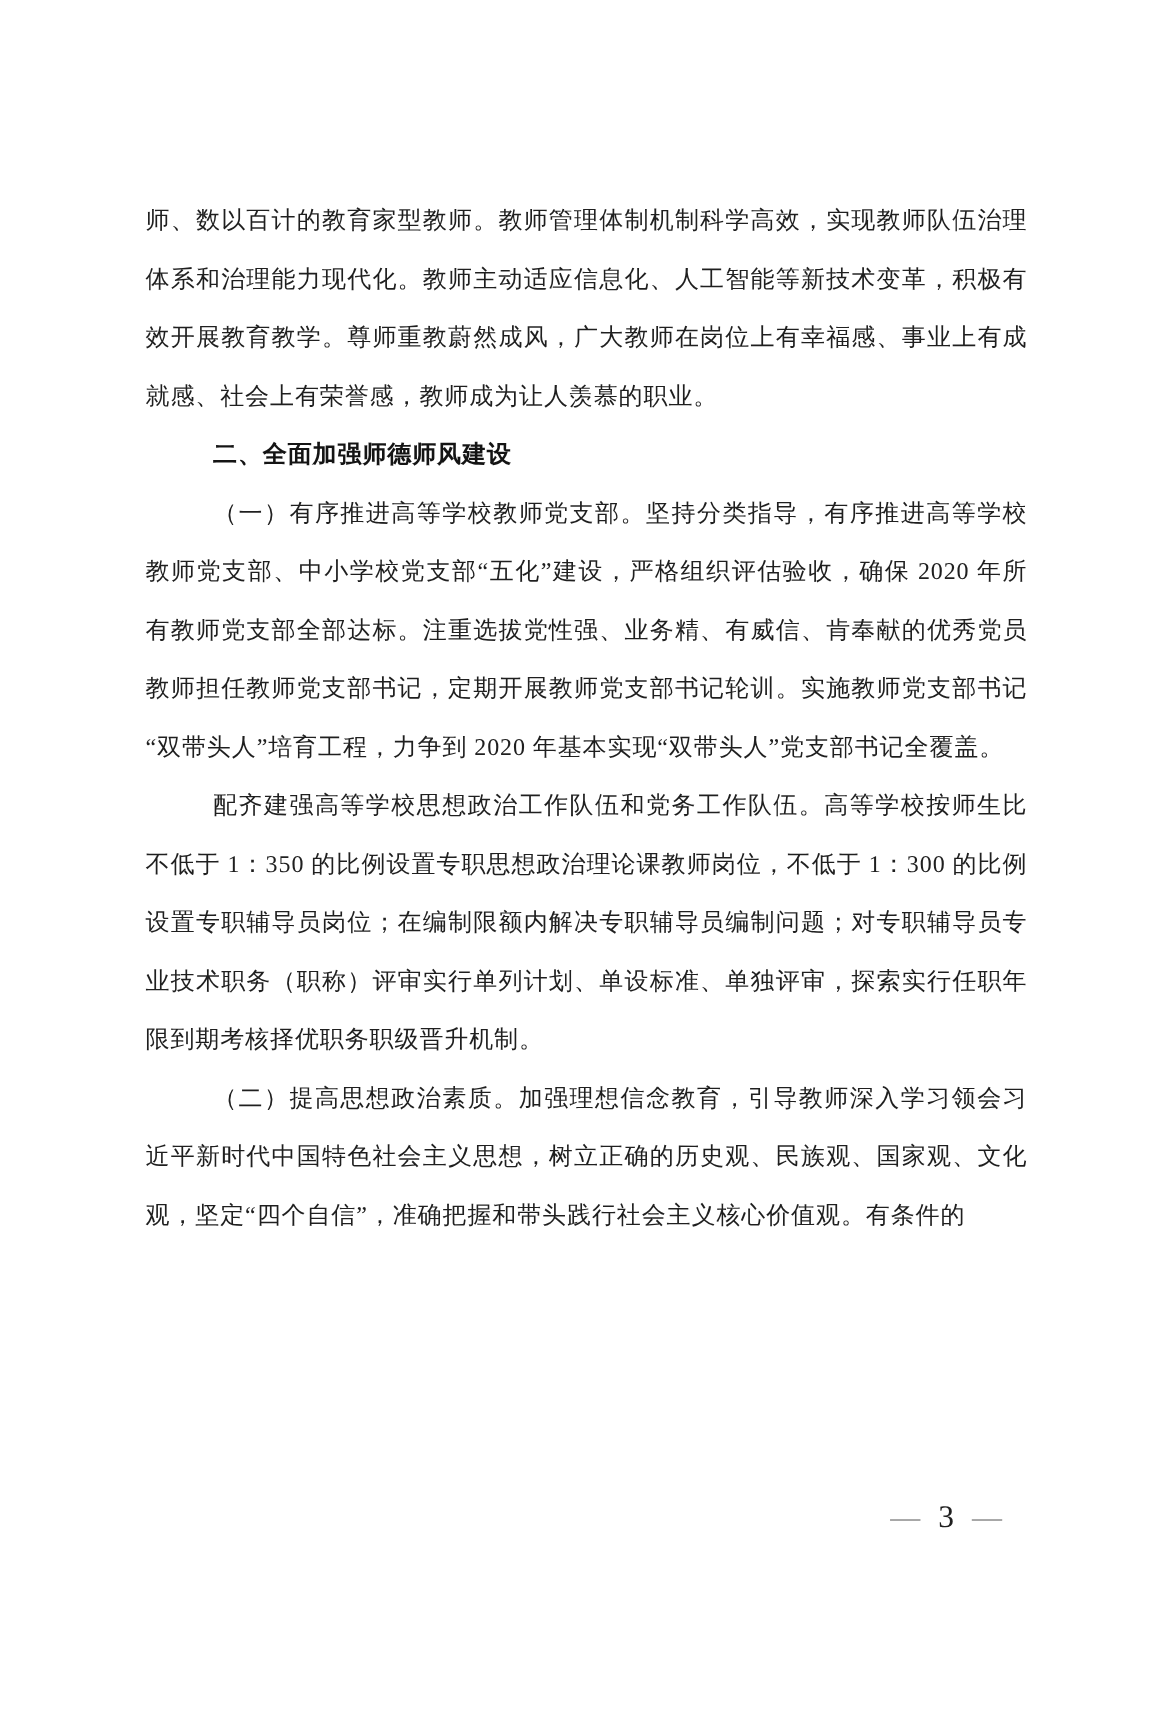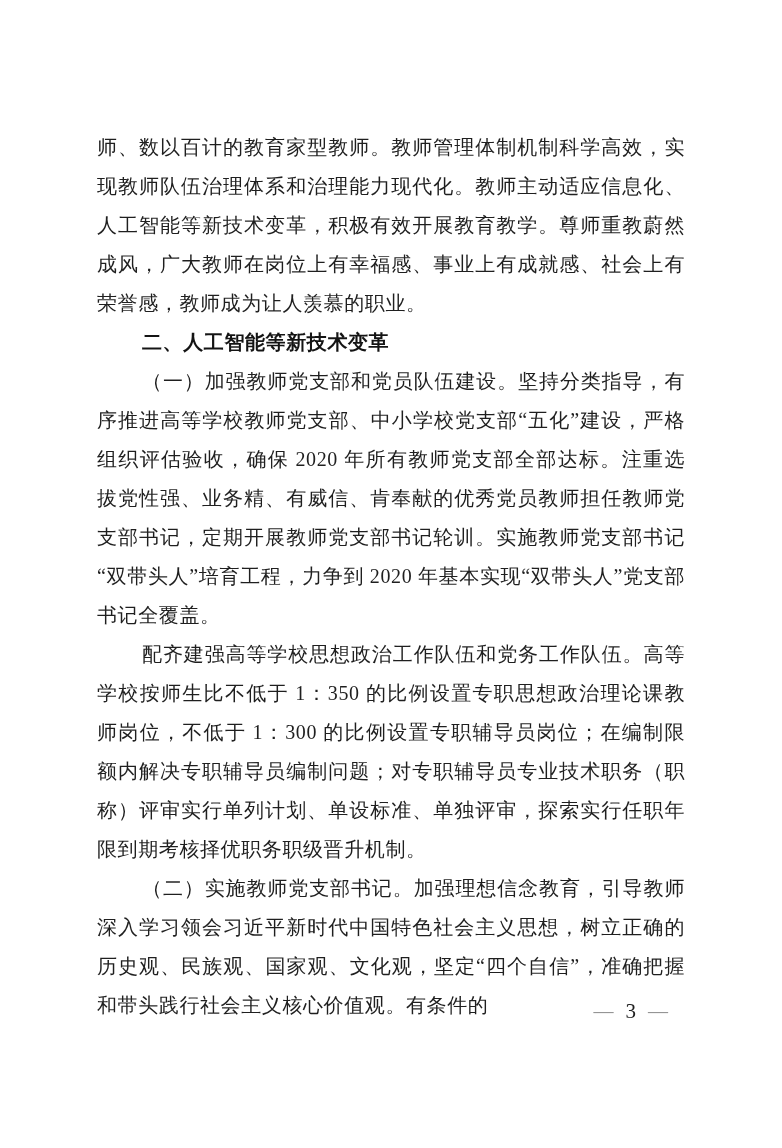--- a/index.html
+++ b/index.html
@@ -17,21 +17,21 @@
     color: #1f1f1f;
   }
   .content {
     position: absolute;
     left: 97px;
     top: 128px;
     width: 588px;
   }
   p.para {
     margin: 0;
-    font-size: 20px;
+    font-size: 16px;
     line-height: 39px;
     text-align: justify;
     text-justify: inter-character;
     letter-spacing: 0.6px;
   }
   p.para.indent {
     text-indent: 45px;
   }
   p.para.heading {
     font-family: "Liberation Sans", "DejaVu Sans", sans-serif;
@@ -58,21 +58,21 @@
   .footer .num {
     margin: 0 12px;
   }
 </style>
 </head>
 <body>
 
 <div class="page">
   <div class="content">
       <p class="para body">师、数以百计的教育家型教师。教师管理体制机制科学高效，实现教师队伍治理体系和治理能力现代化。教师主动适应信息化、人工智能等新技术变革，积极有效开展教育教学。尊师重教蔚然成风，广大教师在岗位上有幸福感、事业上有成就感、社会上有荣誉感，教师成为让人羡慕的职业。</p>
-      <p class="para heading indent">二、人工智能等新技术变革</p>
-      <p class="para body indent"><span class="lead">（一）加强教师党支部和党员队伍建设。</span>坚持分类指导，有序推进高等学校教师党支部、中小学校党支部“五化”建设，严格组织评估验收，确保 2020 年所有教师党支部全部达标。注重选拔党性强、业务精、有威信、肯奉献的优秀党员教师担任教师党支部书记，定期开展教师党支部书记轮训。实施教师党支部书记“双带头人”培育工程，力争到 2020 年基本实现“双带头人”党支部书记全覆盖。</p>
+      <p class="para heading indent">二、全面加强师德师风建设</p>
+      <p class="para body indent"><span class="lead">（一）有序推进高等学校教师党支部。</span>坚持分类指导，有序推进高等学校教师党支部、中小学校党支部“五化”建设，严格组织评估验收，确保 2020 年所有教师党支部全部达标。注重选拔党性强、业务精、有威信、肯奉献的优秀党员教师担任教师党支部书记，定期开展教师党支部书记轮训。实施教师党支部书记“双带头人”培育工程，力争到 2020 年基本实现“双带头人”党支部书记全覆盖。</p>
       <p class="para body indent">配齐建强高等学校思想政治工作队伍和党务工作队伍。高等学校按师生比不低于 1：350 的比例设置专职思想政治理论课教师岗位，不低于 1：300 的比例设置专职辅导员岗位；在编制限额内解决专职辅导员编制问题；对专职辅导员专业技术职务（职称）评审实行单列计划、单设标准、单独评审，探索实行任职年限到期考核择优职务职级晋升机制。</p>
-      <p class="para body indent"><span class="lead">（二）实施教师党支部书记。</span>加强理想信念教育，引导教师深入学习领会习近平新时代中国特色社会主义思想，树立正确的历史观、民族观、国家观、文化观，坚定“四个自信”，准确把握和带头践行社会主义核心价值观。有条件的</p>
+      <p class="para body indent"><span class="lead">（二）提高思想政治素质。</span>加强理想信念教育，引导教师深入学习领会习近平新时代中国特色社会主义思想，树立正确的历史观、民族观、国家观、文化观，坚定“四个自信”，准确把握和带头践行社会主义核心价值观。有条件的</p>
     </div>
   <div class="footer">
     <span class="dash">—</span><span class="num">3</span><span class="dash">—</span>
   </div>
 </div>
 
 </body></html>

